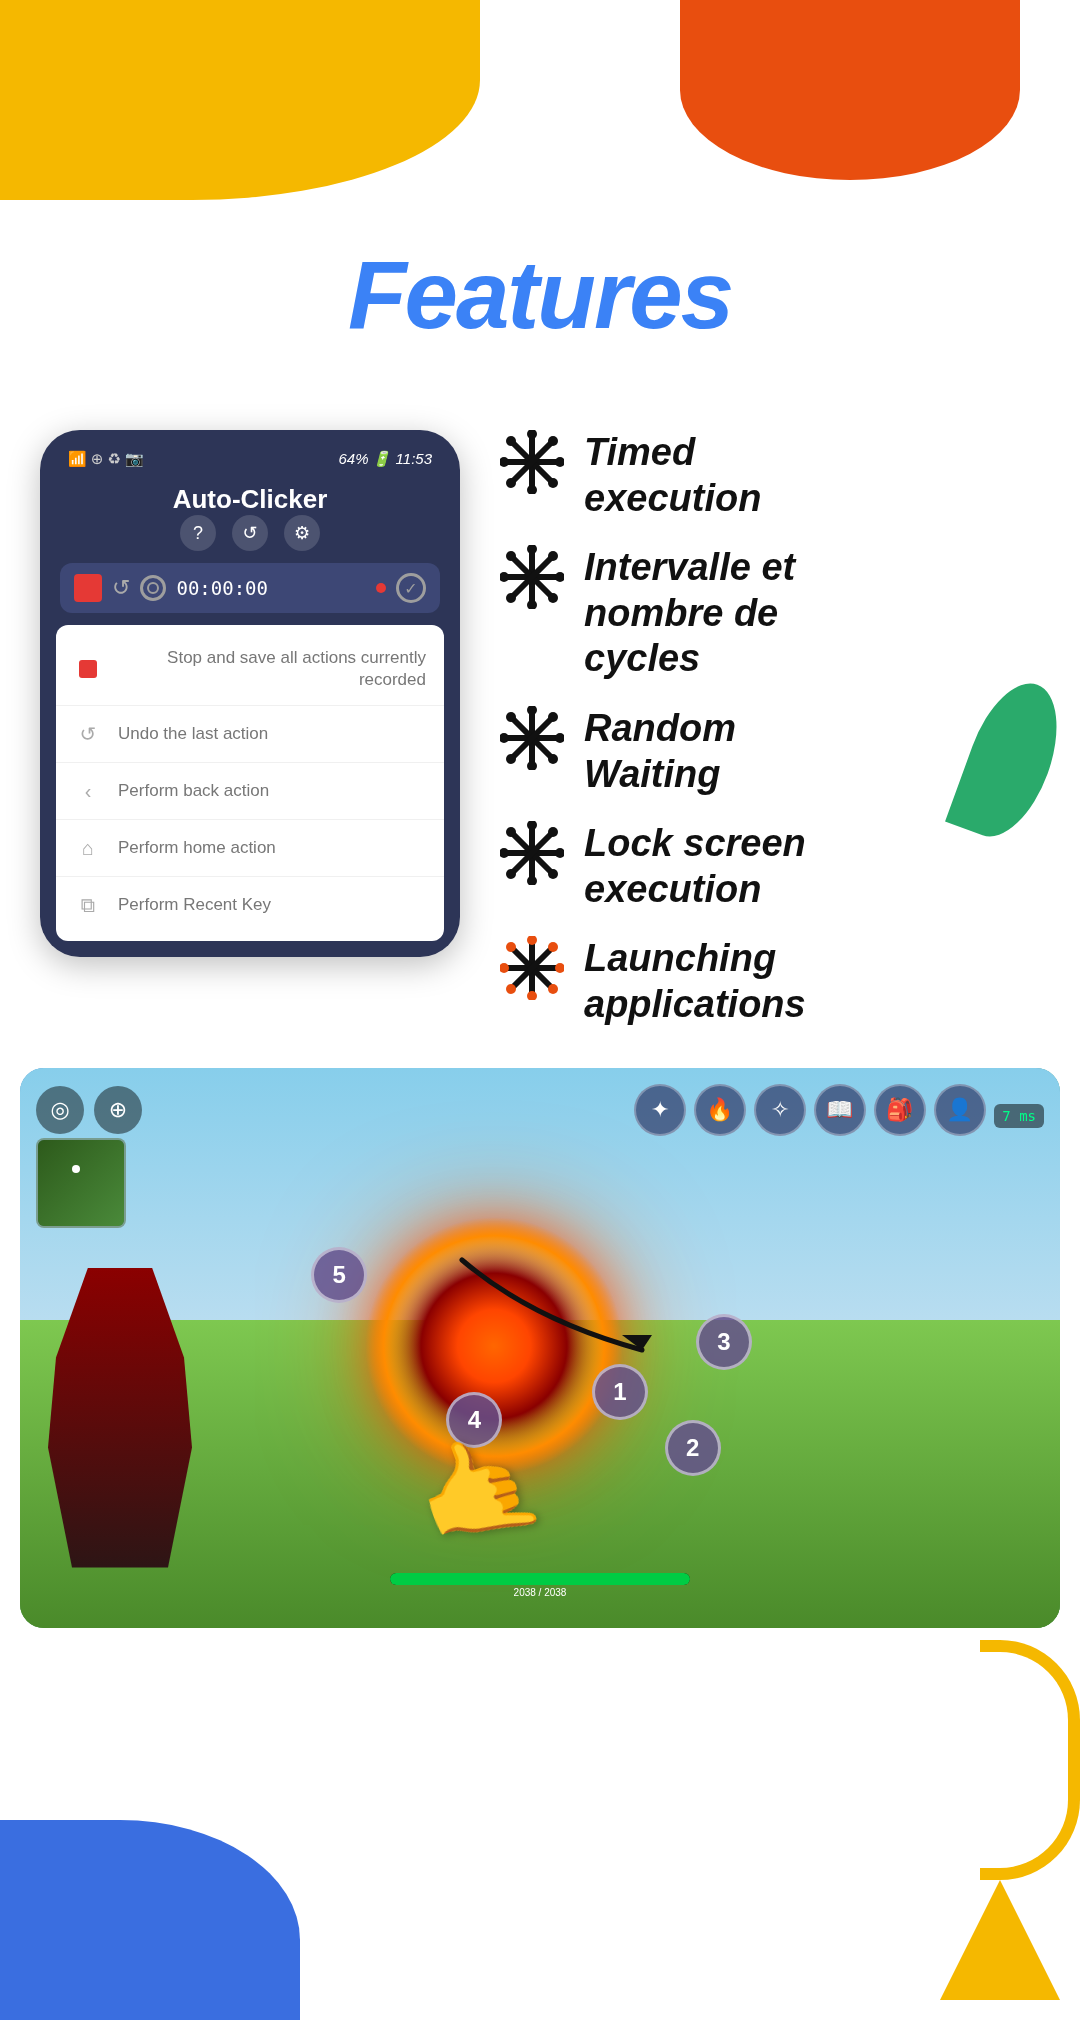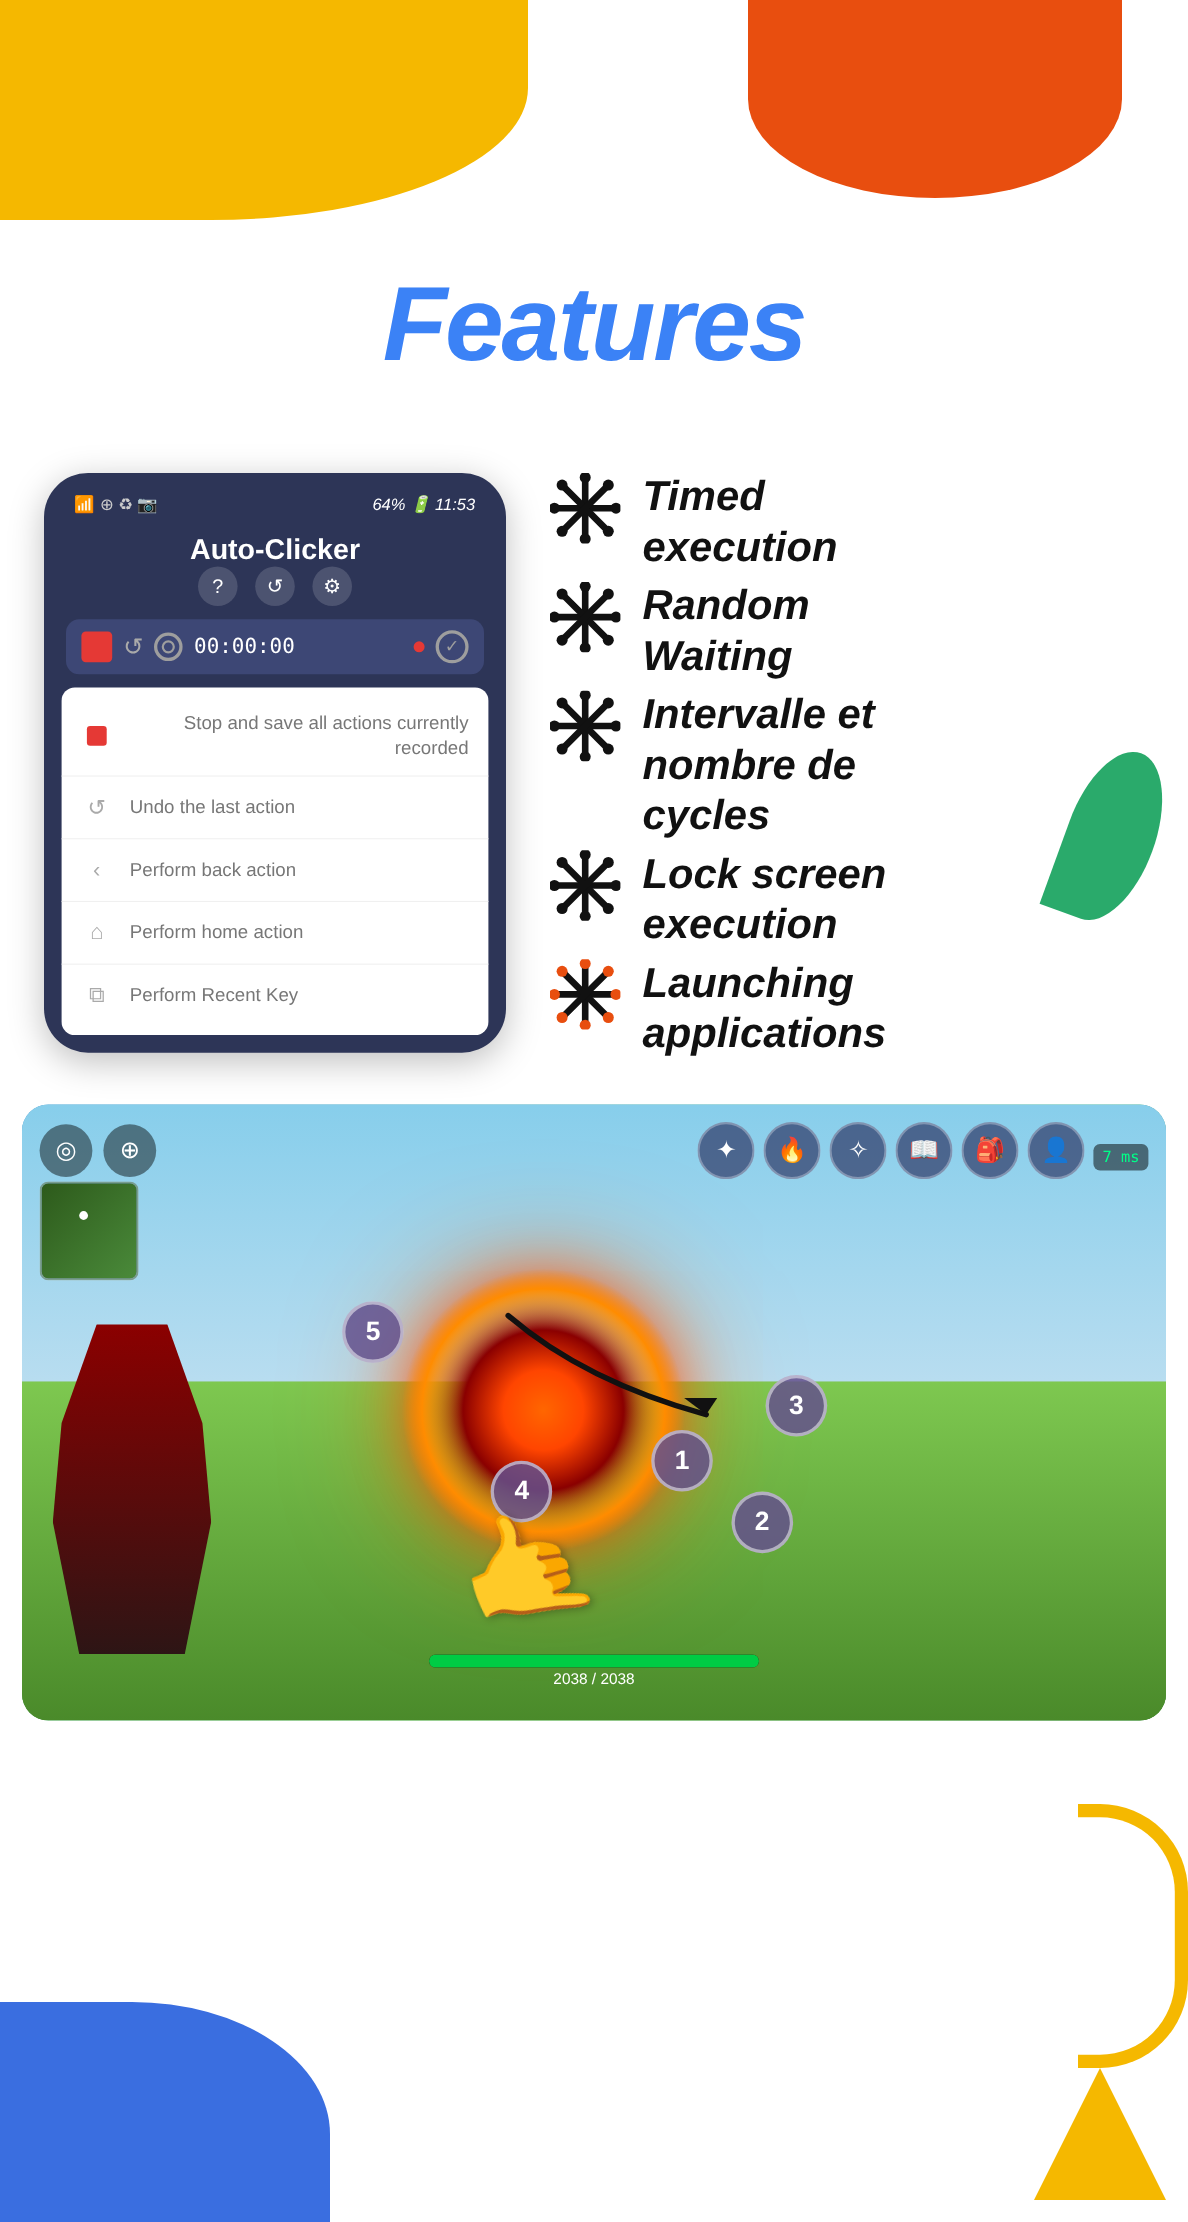--- a/index.html
+++ b/index.html
@@ -239,21 +239,21 @@
       font-family: Arial, sans-serif;
       font-weight: normal;
       line-height: 1.3;
     }
 
     
     .features-list {
       flex: 1;
       display: flex;
       flex-direction: column;
-      gap: 8px;
+      gap: 24px;
       padding-top: 20px;
     }
     .feature-item {
       display: flex;
       align-items: flex-start;
       gap: 20px;
     }
     .feature-text {
       font-size: 38px;
       font-weight: 900;
@@ -407,21 +407,21 @@
     }
     .health-bar-fill {
       height: 100%;
       background: #00cc44;
       border-radius: 6px;
       width: 100%;
     }
     .health-text {
       text-align: center;
       color: #fff;
-      font-size: 14px;
+      font-size: 10px;
       font-family: Arial, sans-serif;
       margin-top: 2px;
     }
 
     
     .arrow-svg {
       position: absolute;
       top: 20%;
       left: 30%;
       z-index: 6;
@@ -552,41 +552,41 @@
             <circle cx="32" cy="4" r="5" fill="#111"></circle>
             <circle cx="32" cy="60" r="5" fill="#111"></circle>
             <circle cx="4" cy="32" r="5" fill="#111"></circle>
             <circle cx="60" cy="32" r="5" fill="#111"></circle>
             <circle cx="11" cy="11" r="5" fill="#111"></circle>
             <circle cx="53" cy="53" r="5" fill="#111"></circle>
             <circle cx="53" cy="11" r="5" fill="#111"></circle>
             <circle cx="11" cy="53" r="5" fill="#111"></circle>
           </svg>
         </div>
-        <span class="feature-text">Random<br>Waiting</span>
+        <span class="feature-text">Intervalle et<br>nombre de<br>cycles</span>
       </div>
 
       <div class="feature-item">
         <div class="asterisk-icon">
           <svg width="64" height="64" viewBox="0 0 64 64">
             <line x1="32" y1="4" x2="32" y2="60" stroke="#111" stroke-width="6" stroke-linecap="round"></line>
             <line x1="4" y1="32" x2="60" y2="32" stroke="#111" stroke-width="6" stroke-linecap="round"></line>
             <line x1="11" y1="11" x2="53" y2="53" stroke="#111" stroke-width="6" stroke-linecap="round"></line>
             <line x1="53" y1="11" x2="11" y2="53" stroke="#111" stroke-width="6" stroke-linecap="round"></line>
             <circle cx="32" cy="4" r="5" fill="#111"></circle>
             <circle cx="32" cy="60" r="5" fill="#111"></circle>
             <circle cx="4" cy="32" r="5" fill="#111"></circle>
             <circle cx="60" cy="32" r="5" fill="#111"></circle>
             <circle cx="11" cy="11" r="5" fill="#111"></circle>
             <circle cx="53" cy="53" r="5" fill="#111"></circle>
             <circle cx="53" cy="11" r="5" fill="#111"></circle>
             <circle cx="11" cy="53" r="5" fill="#111"></circle>
           </svg>
         </div>
-        <span class="feature-text">Intervalle et<br>nombre de<br>cycles</span>
+        <span class="feature-text">Random<br>Waiting</span>
       </div>
 
       <div class="feature-item">
         <div class="asterisk-icon">
           <svg width="64" height="64" viewBox="0 0 64 64">
             <line x1="32" y1="4" x2="32" y2="60" stroke="#111" stroke-width="6" stroke-linecap="round"></line>
             <line x1="4" y1="32" x2="60" y2="32" stroke="#111" stroke-width="6" stroke-linecap="round"></line>
             <line x1="11" y1="11" x2="53" y2="53" stroke="#111" stroke-width="6" stroke-linecap="round"></line>
             <line x1="53" y1="11" x2="11" y2="53" stroke="#111" stroke-width="6" stroke-linecap="round"></line>
             <circle cx="32" cy="4" r="5" fill="#111"></circle>

